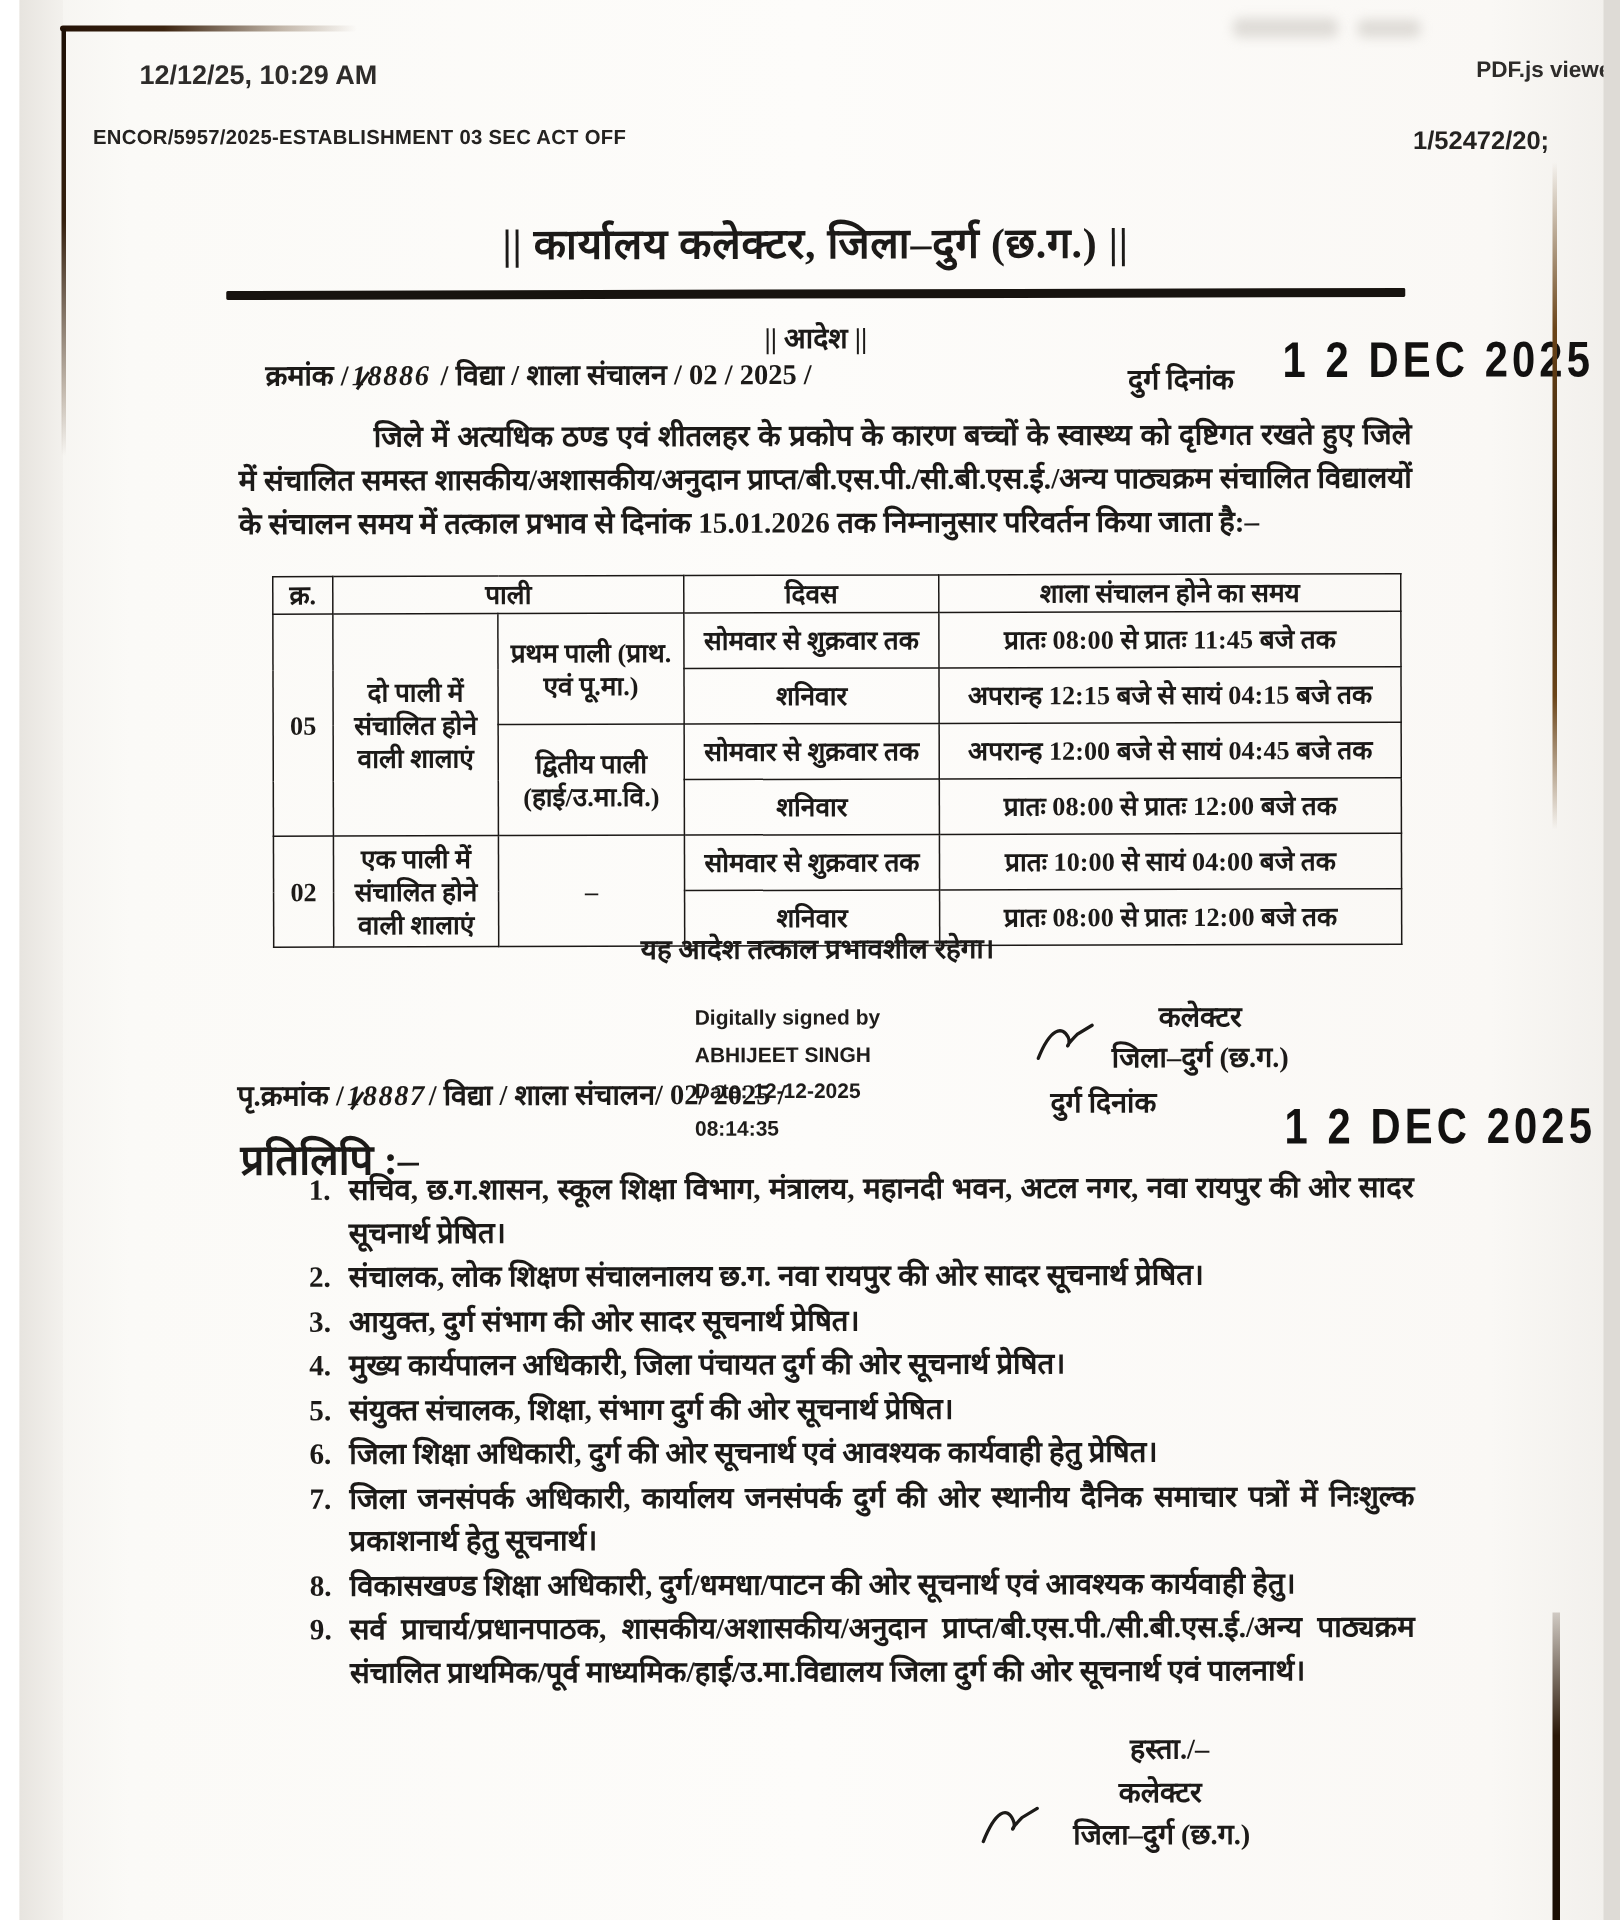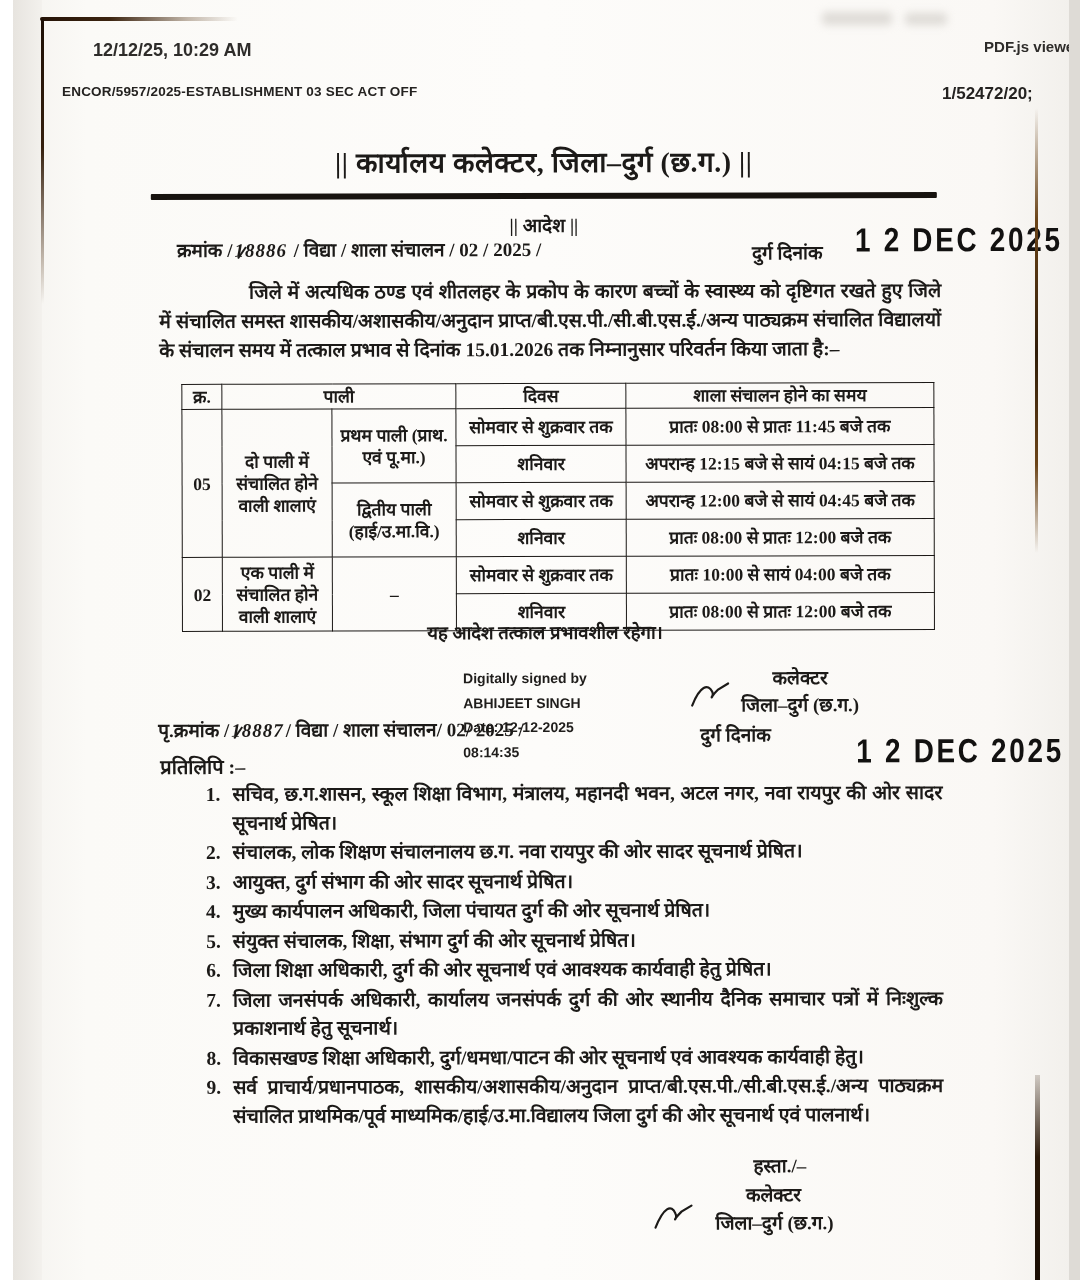--- a/index.html
+++ b/index.html
@@ -45,21 +45,21 @@
   table.sched th{height:22px;}
   table.sched td{height:34px;}
   td.day-cell{text-align:left;padding-left:8px;}
   td.time-cell{text-align:left;padding-left:10px;}
   .note{left:150px;top:619px;width:790px;text-align:center;font-size:18.5px;font-weight:700;}
   .digisign{left:463px;top:643px;font-family:"Liberation Sans",sans-serif;font-size:14px;font-weight:700;color:#1f1d1b;line-height:24.5px;white-space:nowrap;margin-top:23px;}
   .coll1-title{left:700px;top:665px;width:200px;text-align:center;font-size:19px;font-weight:700;}
   .coll1-dist{left:690px;top:692px;width:220px;text-align:center;font-size:19px;font-weight:700;}
   .pkramank{left:158px;top:716px;font-size:19px;font-weight:700;white-space:nowrap;}
   .durg-dinank2{left:700px;top:722px;font-size:19px;font-weight:700;}
-  .pratilipi{left:160px;top:752px;font-size:20px;font-weight:800;}
+  .pratilipi{left:160px;top:752px;font-size:28px;font-weight:800;}
   .copylist{left:198px;top:780px;width:744px;}
   .copyitem{display:flex;gap:12px;font-size:19.5px;line-height:28.5px;font-weight:700;margin-bottom:1px;}
   .copyitem .num{flex:0 0 22px;text-align:right;}
   .copyitem .txt{flex:1;text-align:justify;}
   .hasta{left:752px;top:1153px;font-size:19px;font-weight:700;}
   .coll2-title{left:712px;top:1182px;width:120px;text-align:center;font-size:19px;font-weight:700;}
   .coll2-dist{left:668px;top:1210px;width:210px;text-align:center;font-size:19px;font-weight:700;}
   .squiggle{width:42px;height:30px;}
 </style>
 </head>

